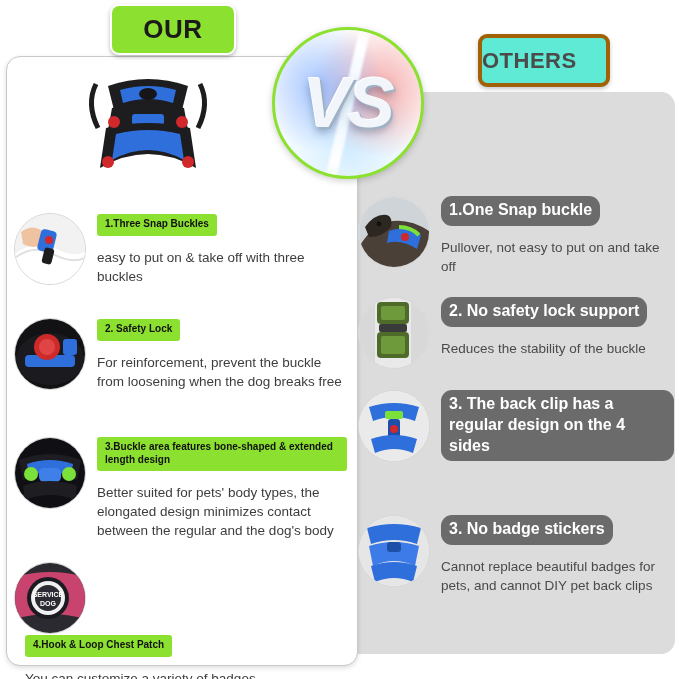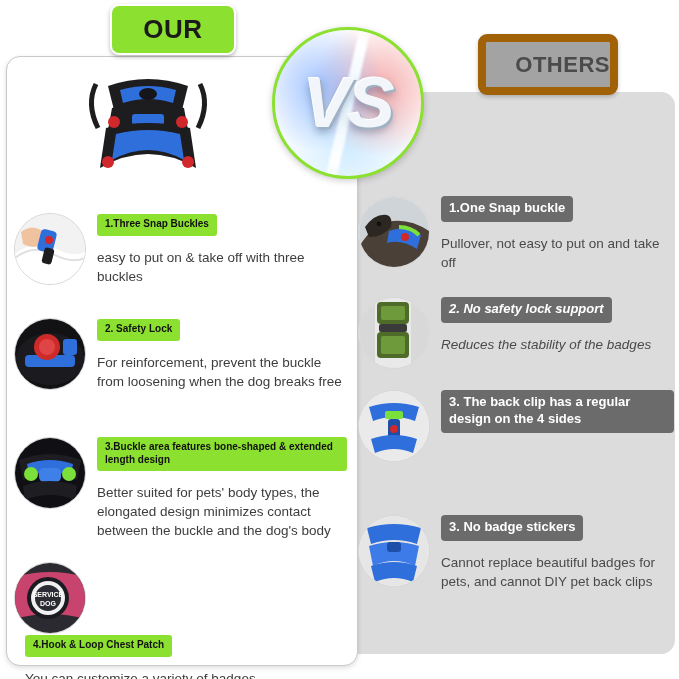--- a/index.html
+++ b/index.html
@@ -64,27 +64,27 @@
     font-weight: bold;
     color: #1b1b1b;
     letter-spacing: 0.5px;
   }
   .badge-others {
     position: absolute;
     left: 478px;
     top: 34px;
     width: 124px;
     height: 45px;
-    background: #a3a3a3;
-    border: 8px solid #a16207;
+    background: #5eead4;
+    border: 4px solid #a16207;
     border-radius: 9px;
     box-shadow: 0 2px 4px rgba(0,0,0,0.22);
     display: flex;
     align-items: center;
-    justify-content: flex-end;
+    justify-content: flex-start;
   }
   .badge-others span {
     font-size: 22px;
     font-weight: bold;
     color: #4b4b4b;
     letter-spacing: 0.5px;
   }
 
   
   .vs-circle {
@@ -168,24 +168,24 @@
     font-size: 10px;
     font-weight: bold;
     padding: 4px 8px 5px 8px;
     border-radius: 3px;
     line-height: 1.25;
   }
   .tag-gray {
     display: inline-block;
     background: #6b6b6b;
     color: #ffffff;
-    font-size: 13px;
+    font-size: 16px;
     font-weight: bold;
     padding: 4px 8px 5px 8px;
-    border-radius: 4px;
+    border-radius: 11px;
     line-height: 1.3;
   }
   .desc {
     margin-top: 12px;
     font-size: 13.5px;
     color: #3d3d3d;
     line-height: 1.42;
   }
 
   
@@ -193,21 +193,21 @@
   .row-r .desc { color: #4a4a4a; }
 
   
   #row-l-1 { left: 14px; top: 213px; }
   #row-l-2 { left: 14px; top: 318px; }
   #row-l-3 { left: 14px; top: 437px; }
   #row-l-4 { left: 14px; top: 562px; flex-direction: column; }
 
   
   #row-r-1 { left: 358px; top: 196px; }
-  #row-r-2 { left: 358px; top: 297px; font-style: italic; }
+  #row-r-2 { left: 358px; top: 297px; }
   #row-r-3 { left: 358px; top: 390px; }
   #row-r-4 { left: 358px; top: 515px; }
 </style>
 </head>
 <body>
 
 <div class="stage">
 
   <div class="panel-others"></div>
   <div class="panel-our"></div>
@@ -285,21 +285,21 @@
         <path d="M4 22 Q35 10 66 22 L62 42 Q35 30 8 42 Z" fill="#1d1d22"></path>
         <path d="M12 26 Q35 18 58 26 L56 38 Q35 30 14 38 Z" fill="#2f6fdc"></path>
         <rect x="24" y="30" width="22" height="14" rx="5" fill="#3f7fe8"></rect>
         <circle cx="16" cy="36" r="7" fill="#7be03a"></circle>
         <circle cx="54" cy="36" r="7" fill="#7be03a"></circle>
         <path d="M8 48 Q35 38 62 48 L60 62 Q35 52 10 62 Z" fill="#1d1d22"></path>
       </svg>
     </div>
     <div class="rowtext">
       <div class="tag-green">3.Buckle area features bone-shaped &amp; extended length design</div>
-      <div class="desc">Better suited for pets' body types, the elongated design minimizes contact between the buckle and the dog's body</div>
+      <div class="desc">Better suited for pets' body types, the elongated design minimizes contact between the regular and the dog's body</div>
     </div>
   </div>
 
   <div class="row" id="row-l-4">
     <div class="thumb">
       <svg width="70" height="70" viewBox="0 0 70 70">
         <rect width="70" height="70" fill="#2a2a30"></rect>
         <path d="M0 14 Q35 4 70 14 L70 56 Q35 46 0 56 Z" fill="#c9436f"></path>
         <circle cx="33" cy="35" r="21" fill="#1a1a20"></circle>
         <circle cx="33" cy="35" r="17" fill="#f0f0f0"></circle>
@@ -339,21 +339,21 @@
         <rect x="16" y="0" width="36" height="70" fill="#e9e9e9"></rect>
         <rect x="18" y="4" width="32" height="22" rx="4" fill="#4e6b2a"></rect>
         <rect x="22" y="8" width="24" height="14" rx="2" fill="#6f9a3b"></rect>
         <rect x="18" y="34" width="32" height="26" rx="4" fill="#4e6b2a"></rect>
         <rect x="22" y="38" width="24" height="18" rx="2" fill="#6f9a3b"></rect>
         <rect x="20" y="26" width="28" height="8" rx="2" fill="#3a3a3a"></rect>
       </svg>
     </div>
     <div class="rowtext">
       <div class="tag-gray">2. No safety lock support</div>
-      <div class="desc">Reduces the stability of the badges</div>
+      <div class="desc">Reduces the stability of the buckle</div>
     </div>
   </div>
 
   <div class="row row-r" id="row-r-3">
     <div class="thumb">
       <svg width="70" height="70" viewBox="0 0 70 70">
         <rect width="70" height="70" fill="#eaeaea"></rect>
         <path d="M10 16 Q35 8 60 16 L56 30 Q35 22 14 30 Z" fill="#2f6fdc"></path>
         <rect x="29" y="28" width="12" height="20" rx="3" fill="#1d4fa8"></rect>
         <path d="M12 48 Q35 40 58 48 L54 62 Q35 54 16 62 Z" fill="#2f6fdc"></path>

